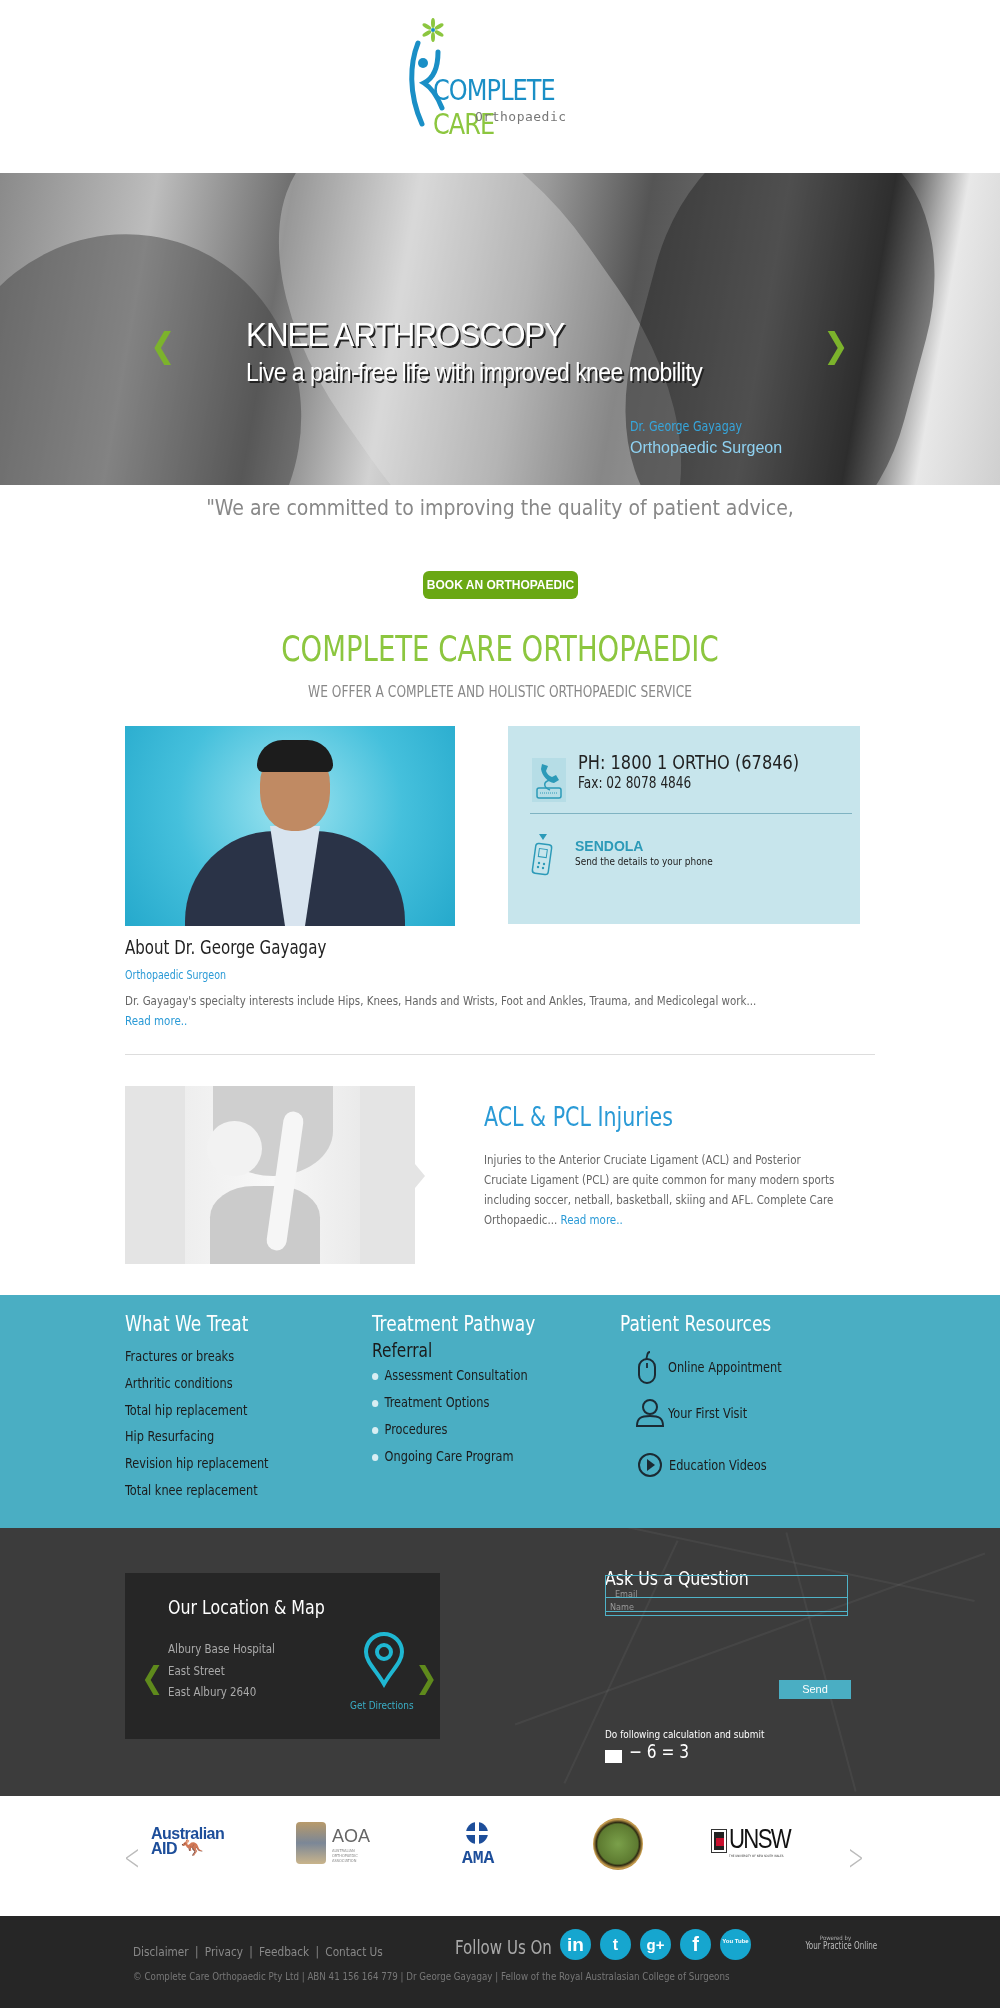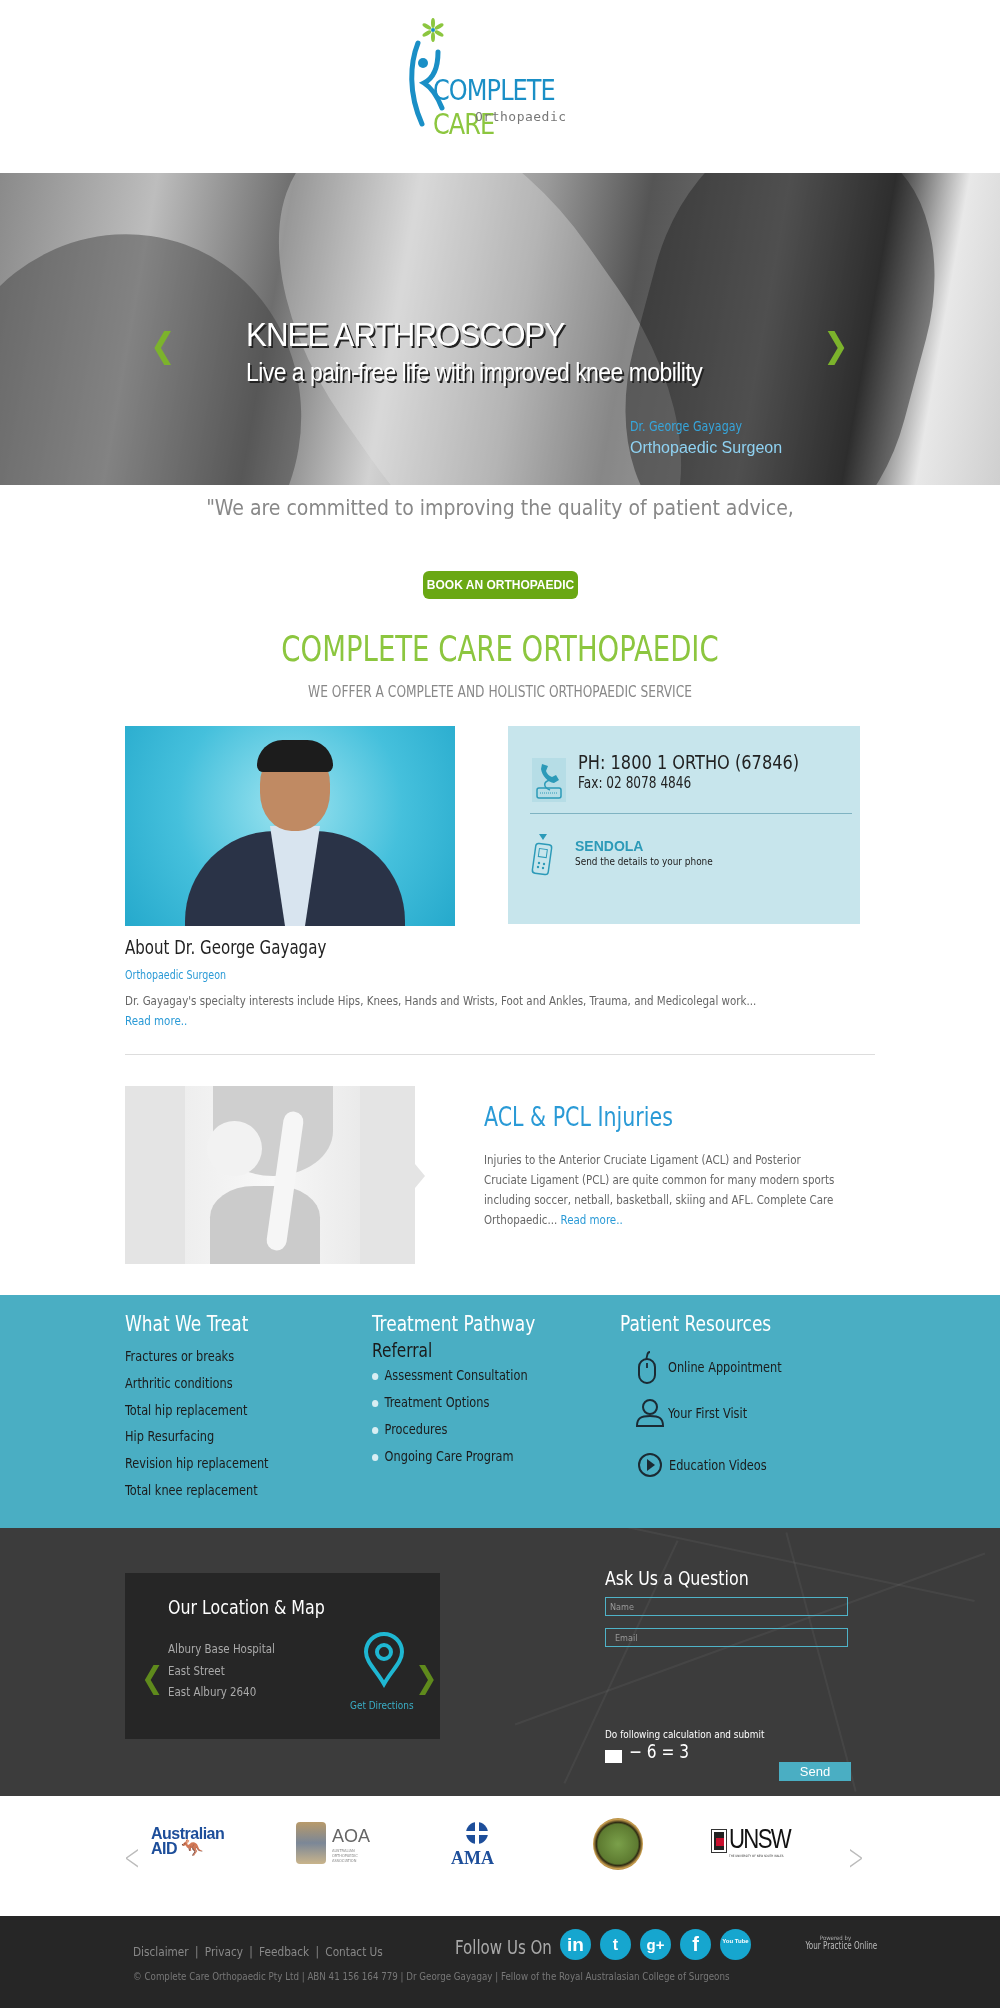--- a/index.html
+++ b/index.html
@@ -76,35 +76,35 @@
 .loc .a{position:absolute;left:43px;font-size:13px;color:#aaa;transform:scaleX(.88);transform-origin:left;white-space:nowrap}
 .loc .arr{position:absolute;top:90px;color:#5f8a1c;font-size:30px;font-weight:bold;line-height:1}
 .loc .pin{position:absolute;left:237px;top:57px;width:44px;height:58px}
 .loc .gd{position:absolute;left:225px;top:126px;font-size:11px;color:#3aaec6;transform:scaleX(.9);transform-origin:left;white-space:nowrap}
 .ask-h{position:absolute;left:605px;top:1566px;font-size:20px;color:#fff;transform:scaleX(.88);transform-origin:left;white-space:nowrap}
 .fld{position:absolute;left:605px;width:243px;background:transparent;border:1px solid #4fb3c8;color:#aaa;font-size:9px;padding:3px 4px;font-family:"DejaVu Sans Condensed","DejaVu Sans",sans-serif;outline:none}
 .fld::placeholder{color:#999}
 .calc-lbl{position:absolute;left:605px;top:1728px;font-size:11px;color:#fff;transform:scaleX(.9);transform-origin:left;white-space:nowrap}
 .calc-box{position:absolute;left:605px;top:1750px;width:17px;height:13px;background:#fff;border:none}
 .calc-eq{position:absolute;left:629px;top:1740px;font-size:19px;color:#fff;transform:scaleX(.9);transform-origin:left;white-space:nowrap}
-.send{position:absolute;left:779px;top:1762px;width:72px;height:19px;background:#4aaec3;color:#fff;font-size:13px;border:none;text-align:center;line-height:19px}
+.send{position:absolute;left:779px;top:1680px;width:72px;height:19px;background:#4aaec3;color:#fff;font-size:11px;border:none;text-align:center;line-height:19px}
 
 .partners{position:absolute;left:0;top:1796px;width:1000px;height:120px;background:#fff}
 .pa{position:absolute;top:42px;color:#bbb;font-size:38px;font-weight:100;line-height:1;font-family:"DejaVu Sans",sans-serif;transform:scaleX(.5)}
 .logo-aid{position:absolute;left:151px;top:30px;font-family:"Liberation Sans",sans-serif;font-weight:bold;color:#1d4e9a;font-size:16px;line-height:15px;letter-spacing:-.5px}
 .logo-aid .k{color:#e2231a;font-size:18px}
 .logo-aoa{position:absolute;left:296px;top:26px;width:80px;height:44px}
 .logo-aoa .crest{position:absolute;left:0;top:0;width:30px;height:42px;border-radius:4px;background:linear-gradient(#b89a6a,#7b8797,#c9b48b)}
 .logo-aoa .t{position:absolute;left:36px;top:4px;font-size:18px;color:#666;font-family:"Liberation Sans",sans-serif}
 .logo-aoa .s{position:absolute;left:36px;top:26px;font-size:4px;color:#888;line-height:5px}
 .logo-ama{position:absolute;left:450px;top:26px;width:56px;height:46px}
 .logo-ama .c{position:absolute;left:16px;top:0;width:22px;height:22px;border-radius:50%;background:#1d4e9a}
 .logo-ama .c:after{content:"";position:absolute;left:9px;top:0;width:4px;height:22px;background:#fff}
 .logo-ama .c:before{content:"";position:absolute;left:0;top:9px;width:22px;height:4px;background:#fff}
-.logo-ama .t{position:absolute;left:1px;top:26px;font-family:Liberation Serif, serif;font-weight:bold;color:#1d4e9a;font-size:18px}
+.logo-ama .t{position:absolute;left:12px;top:26px;font-family:Liberation Mono, monospace;font-weight:bold;color:#1d4e9a;font-size:18px}
 .logo-seal{position:absolute;left:593px;top:22px;width:50px;height:52px;border-radius:50%;background:radial-gradient(circle,#7aa04a 0%,#5d7a30 55%,#2e2a12 60%,#c69c4d 68%,#3a2e10 100%)}
 .logo-unsw{position:absolute;left:712px;top:32px;width:95px;height:30px}
 .logo-unsw .sh{position:absolute;left:0;top:2px;width:14px;height:22px;background:#222;border:2px solid #fff;outline:1px solid #333}
 .logo-unsw .sh:after{content:"";position:absolute;left:2px;top:6px;width:8px;height:8px;background:#c8102e}
 .logo-unsw .t{position:absolute;left:17px;top:-4px;font-family:"Liberation Sans",sans-serif;font-size:27px;color:#111;letter-spacing:-2px;transform:scaleX(.82);transform-origin:left}
 .logo-unsw .s{position:absolute;left:17px;top:26px;font-size:3px;color:#333}
 
 .footer{position:absolute;left:0;top:1916px;width:1000px;height:92px;background:#262626}
 .flinks{position:absolute;left:133px;top:28px;font-size:13px;color:#888;transform:scaleX(.9);transform-origin:left;white-space:nowrap}
 .flinks a{color:#888;text-decoration:none}
@@ -264,21 +264,21 @@
     <div class="arr" style="left:290px">❯</div>
     <svg class="pin" viewBox="0 0 44 58">
         <path d="M22 4 a18 18 0 0 1 18 18 c0 10,-10 18,-18 32 c-8 -14,-18 -22,-18 -32 a18 18 0 0 1 18 -18z" fill="none" stroke="#1fb7d2" stroke-width="4"></path>
         <circle cx="22" cy="22" r="7" fill="none" stroke="#1fb7d2" stroke-width="4"></circle>
       </svg>
     <div class="gd">Get Directions</div>
   </div>
 
   <div class="ask-h">Ask Us a Question</div>
   <input class="fld" style="top: 1597px; height: 19px;" type="text" placeholder="Name">
-  <input class="fld" style="top: 1628px; height: 19px; padding-left: 9px;" type="text" placeholder="Email">
+  <input class="fld" style="top: 1575px; height: 37px; padding-left: 9px;" type="text" placeholder="Email">
   <div class="calc-lbl">Do following calculation and submit</div>
   <input class="calc-box" type="text" style="">
   <div class="calc-eq">− 6 = 3</div>
   <button class="send">Send</button>
 
   <div class="partners">
     <div class="pa" style="left:116px">&lt;</div>
     <div class="pa" style="left:840px">&gt;</div>
     <div class="logo-aid">
       <div>Australian</div>

